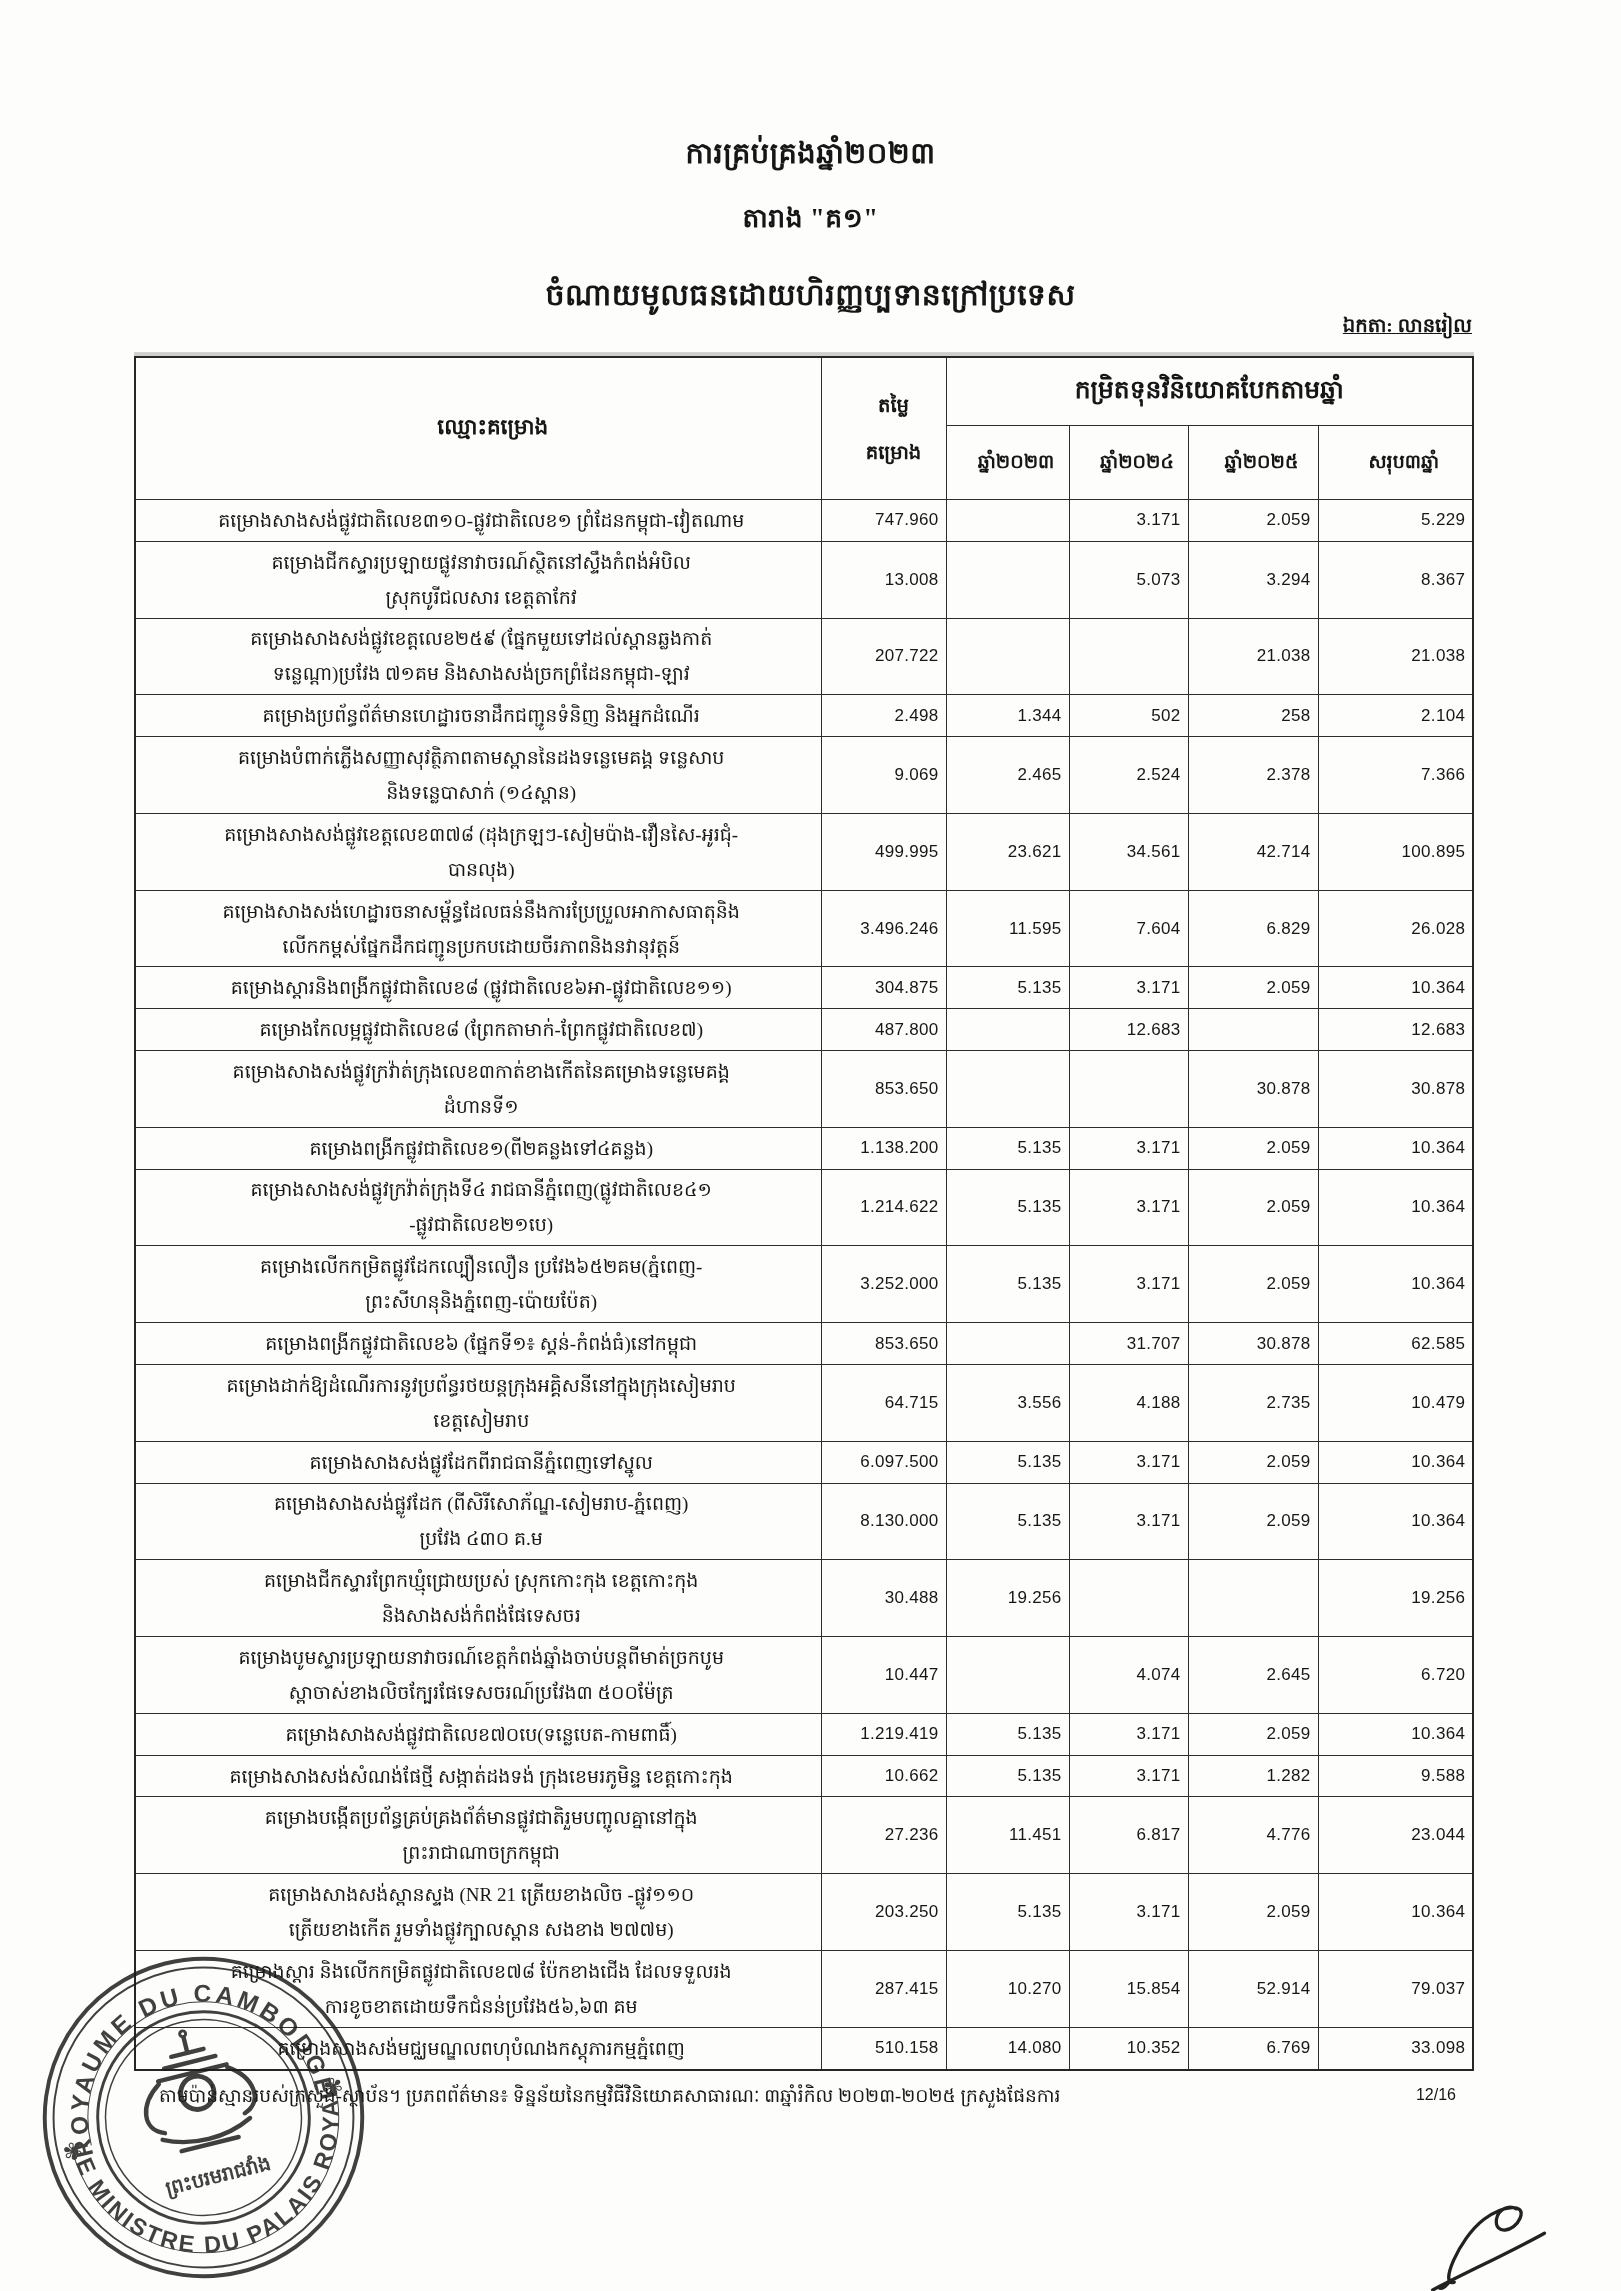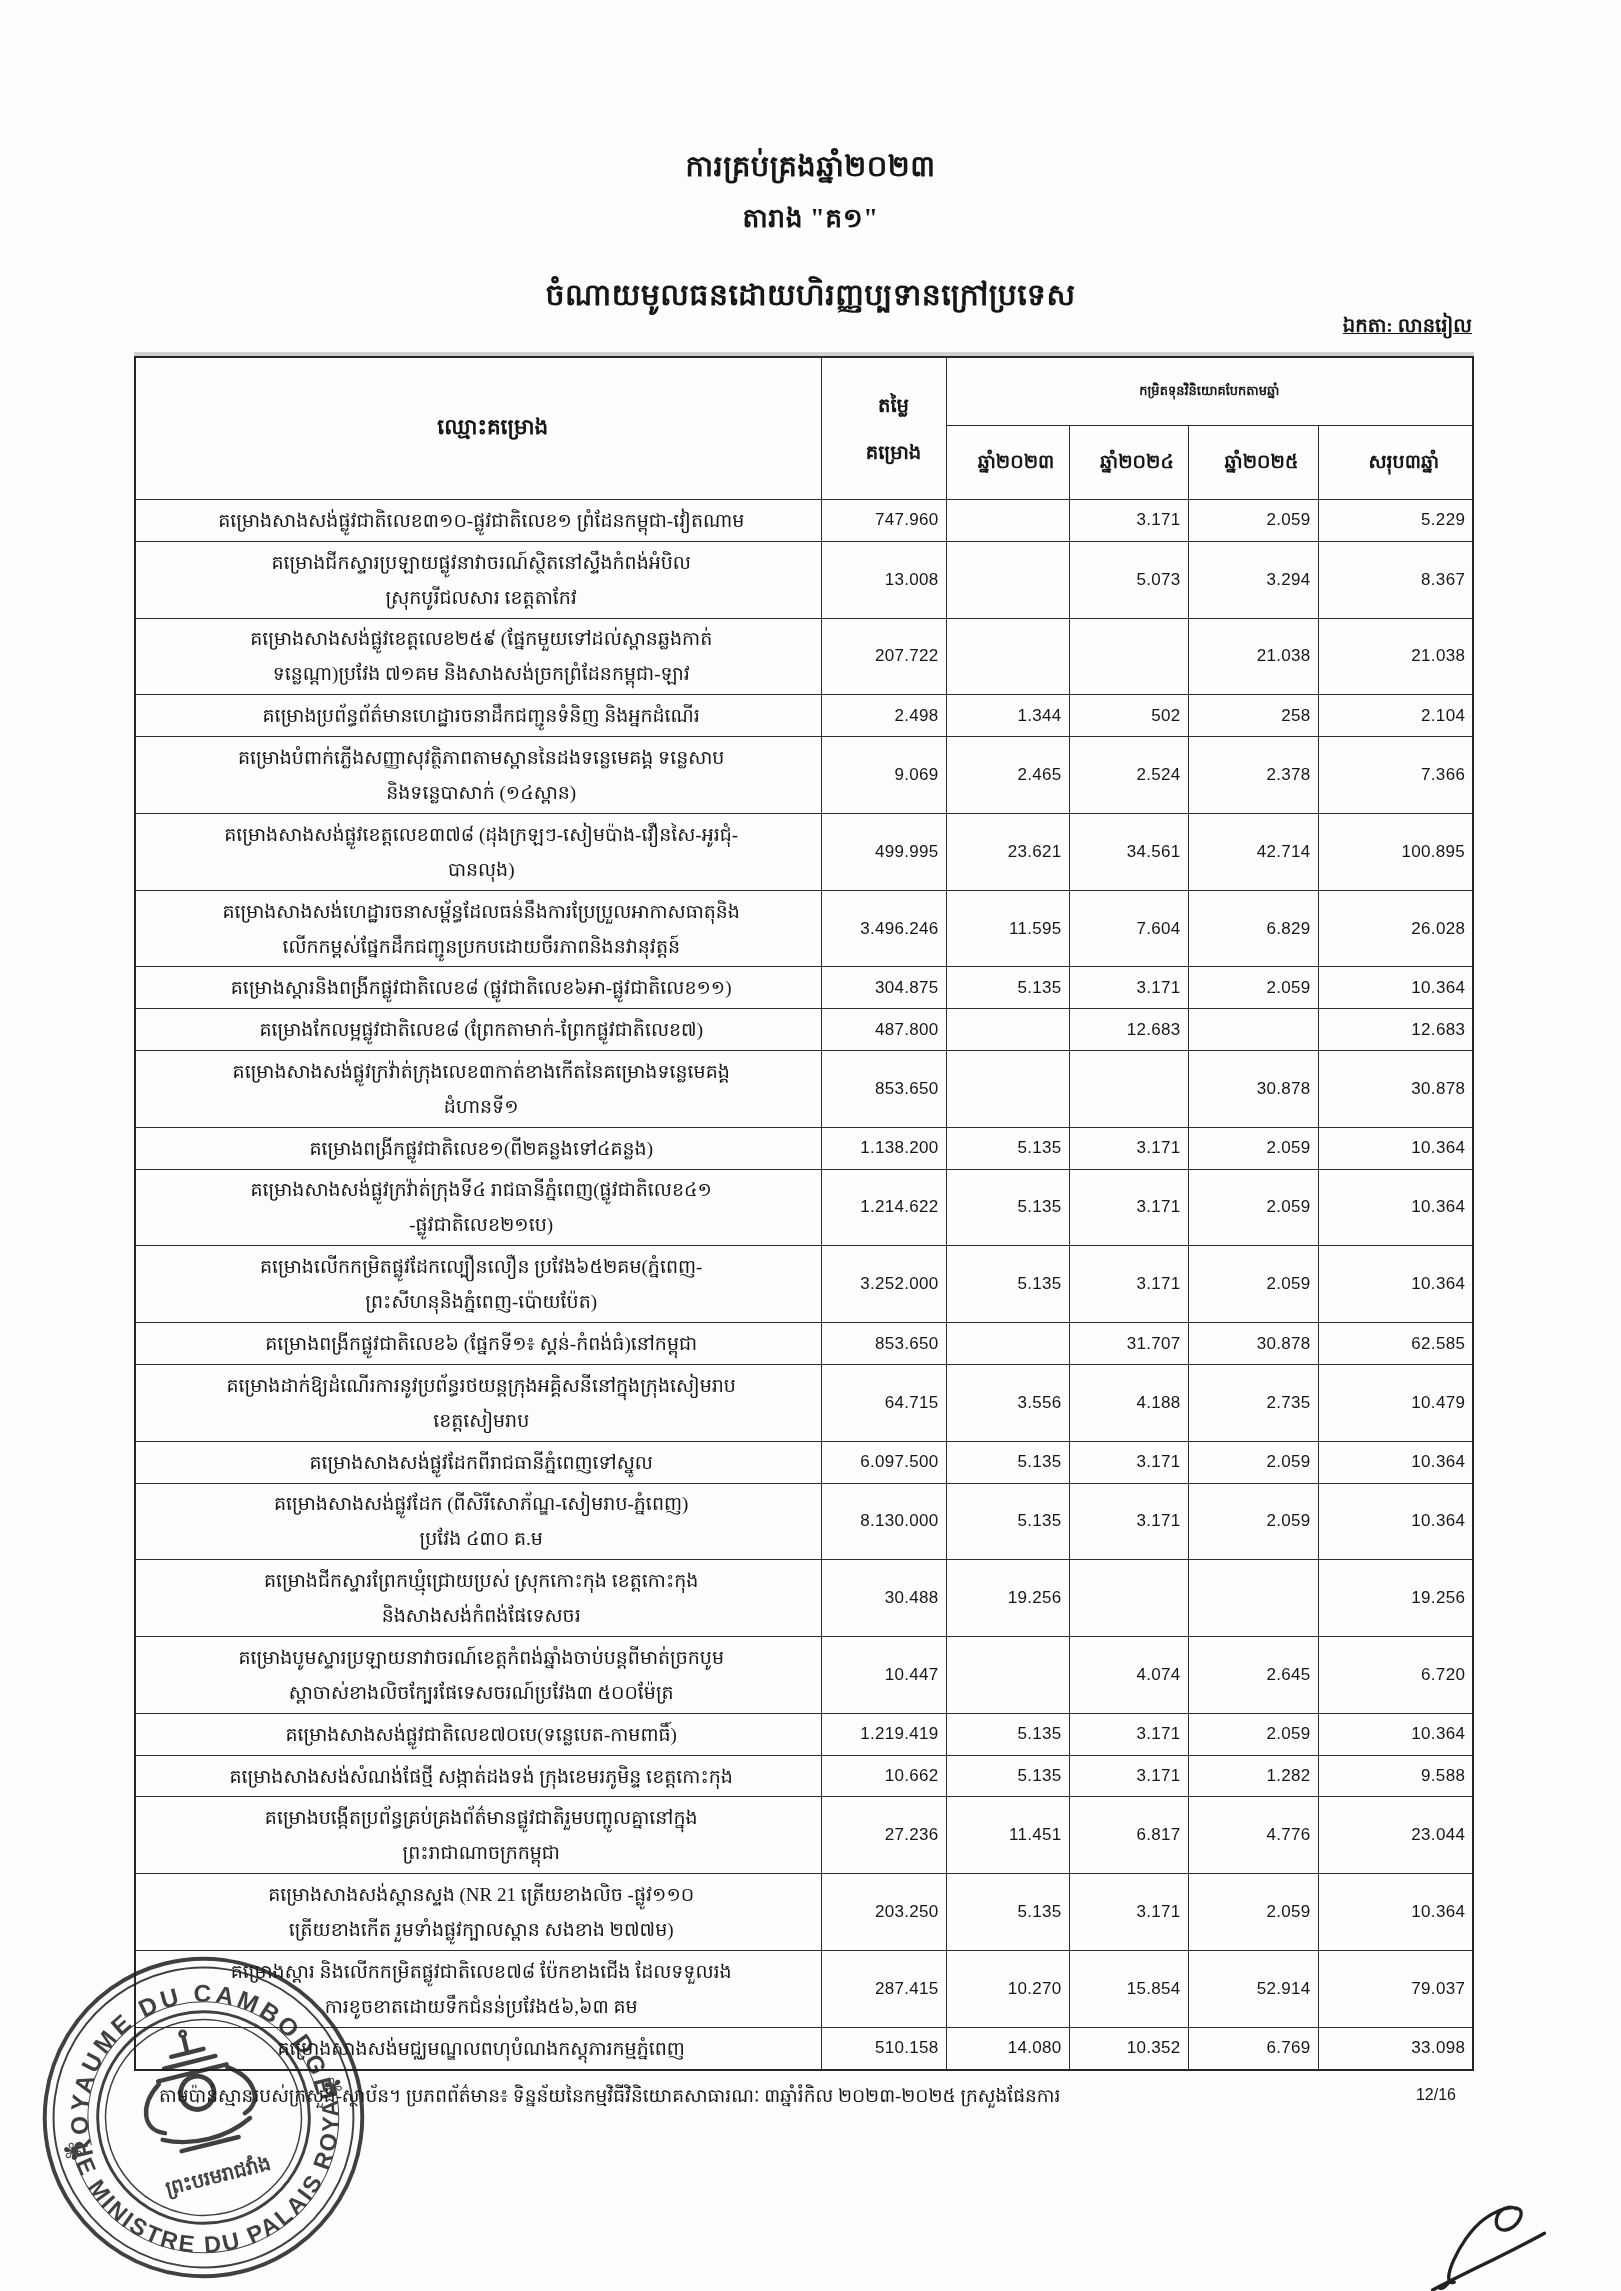--- a/index.html
+++ b/index.html
@@ -1,34 +1,34 @@
 <!DOCTYPE html>
 <html><head>
 <meta charset="utf-8">
 <style>
   html,body{margin:0;padding:0;background:#dededa;}
   .sheet{position:relative;width:1621px;height:2292px;margin:0 auto;background:#fdfdfc;
          font-family:"Liberation Serif",serif;color:#161616;overflow:hidden;}
 
   .title{position:absolute;left:0;width:100%;text-align:center;font-weight:bold;letter-spacing:0.5px;}
-  .title-1{top:135px;font-size:29px;margin-top:13px;}
+  .title-1{top:135px;font-size:29px;}
   .title-2{top:201px;font-size:26.5px;}
   .title-3{top:256px;font-size:30px;margin-top:20px;}
   .unit-note{position:absolute;top:313px;right:149px;font-size:19.6px;font-weight:bold;
              text-decoration:underline;}
 
   .tblwrap{position:absolute;left:134px;top:356px;}
   table{border-collapse:collapse;table-layout:fixed;width:1338px;
         border:2.9px solid #262626;box-shadow:0 -3.9px 0 rgba(90,90,90,.28);}
   th,td{border:1.6px solid #2d2d2d;vertical-align:middle;}
   thead th{font-weight:bold;text-align:center;background:#fdfdfc;}
   .h-name{font-size:21.6px;padding-left:30px;}
   .h-value{font-size:19.6px;padding-left:21px;}
   .h-value div{line-height:47px;}
-  .h-group{font-size:13px;height:65px;margin-top:28px;}
+  .h-group{font-size:25px;height:65px;margin-top:28px;}
   .h-year{font-size:19px;height:71px;padding-left:18px;}
   td.c-name{padding:2.9px 7.8px 2.9px 13.7px;font-size:19px;text-align:left;}
   td.c-name div{line-height:35px;white-space:nowrap;overflow:hidden;text-align:center;}
   td.num{font-family:"Liberation Sans",sans-serif;font-size:17px;text-align:right;
          padding-right:6.9px;letter-spacing:0.3px;}
 
   .footer-note{position:absolute;left:159px;top:2084px;font-size:18.6px;white-space:nowrap;}
   .page-number{position:absolute;right:165px;top:2086px;font-size:16px;
                font-family:"Liberation Sans",sans-serif;}
 

